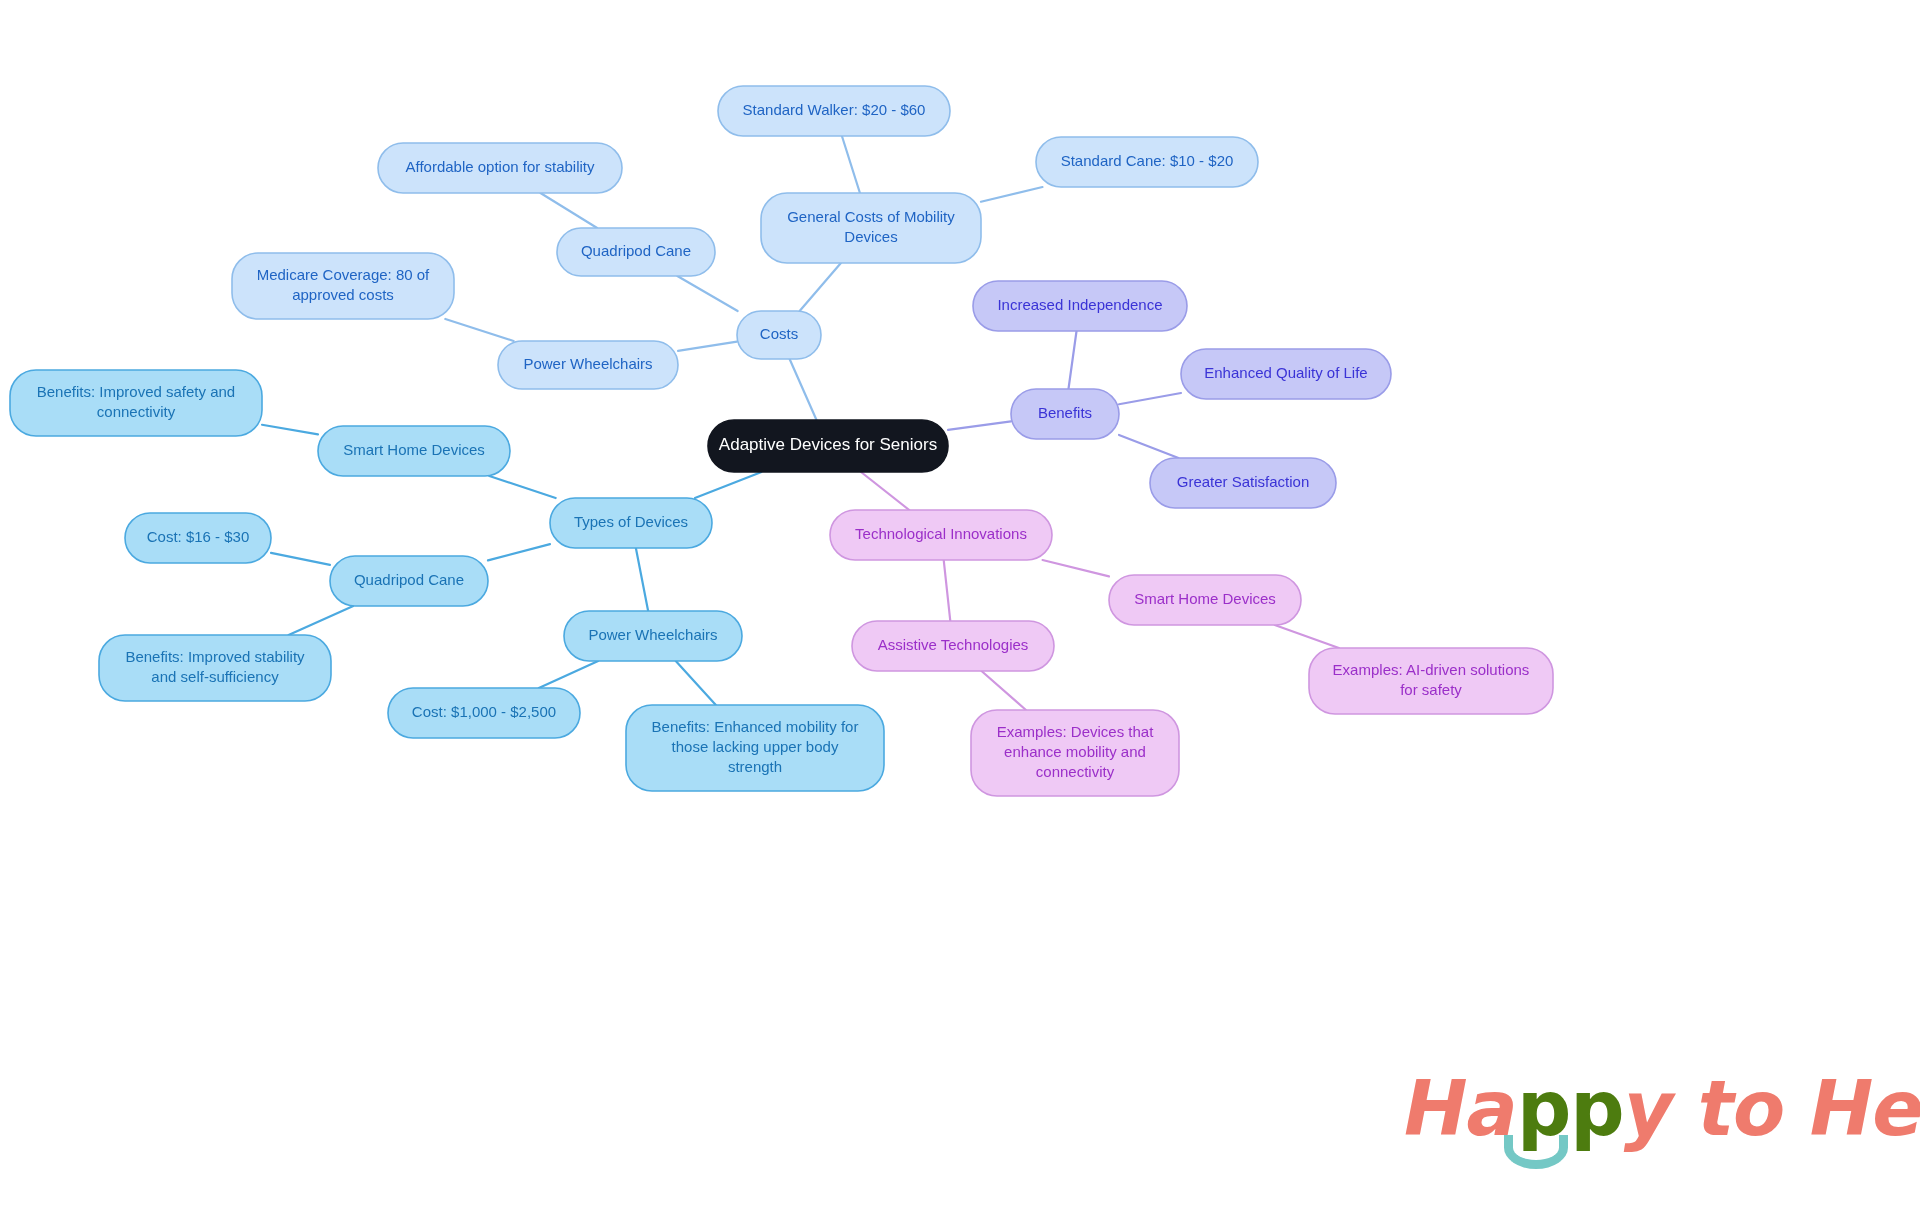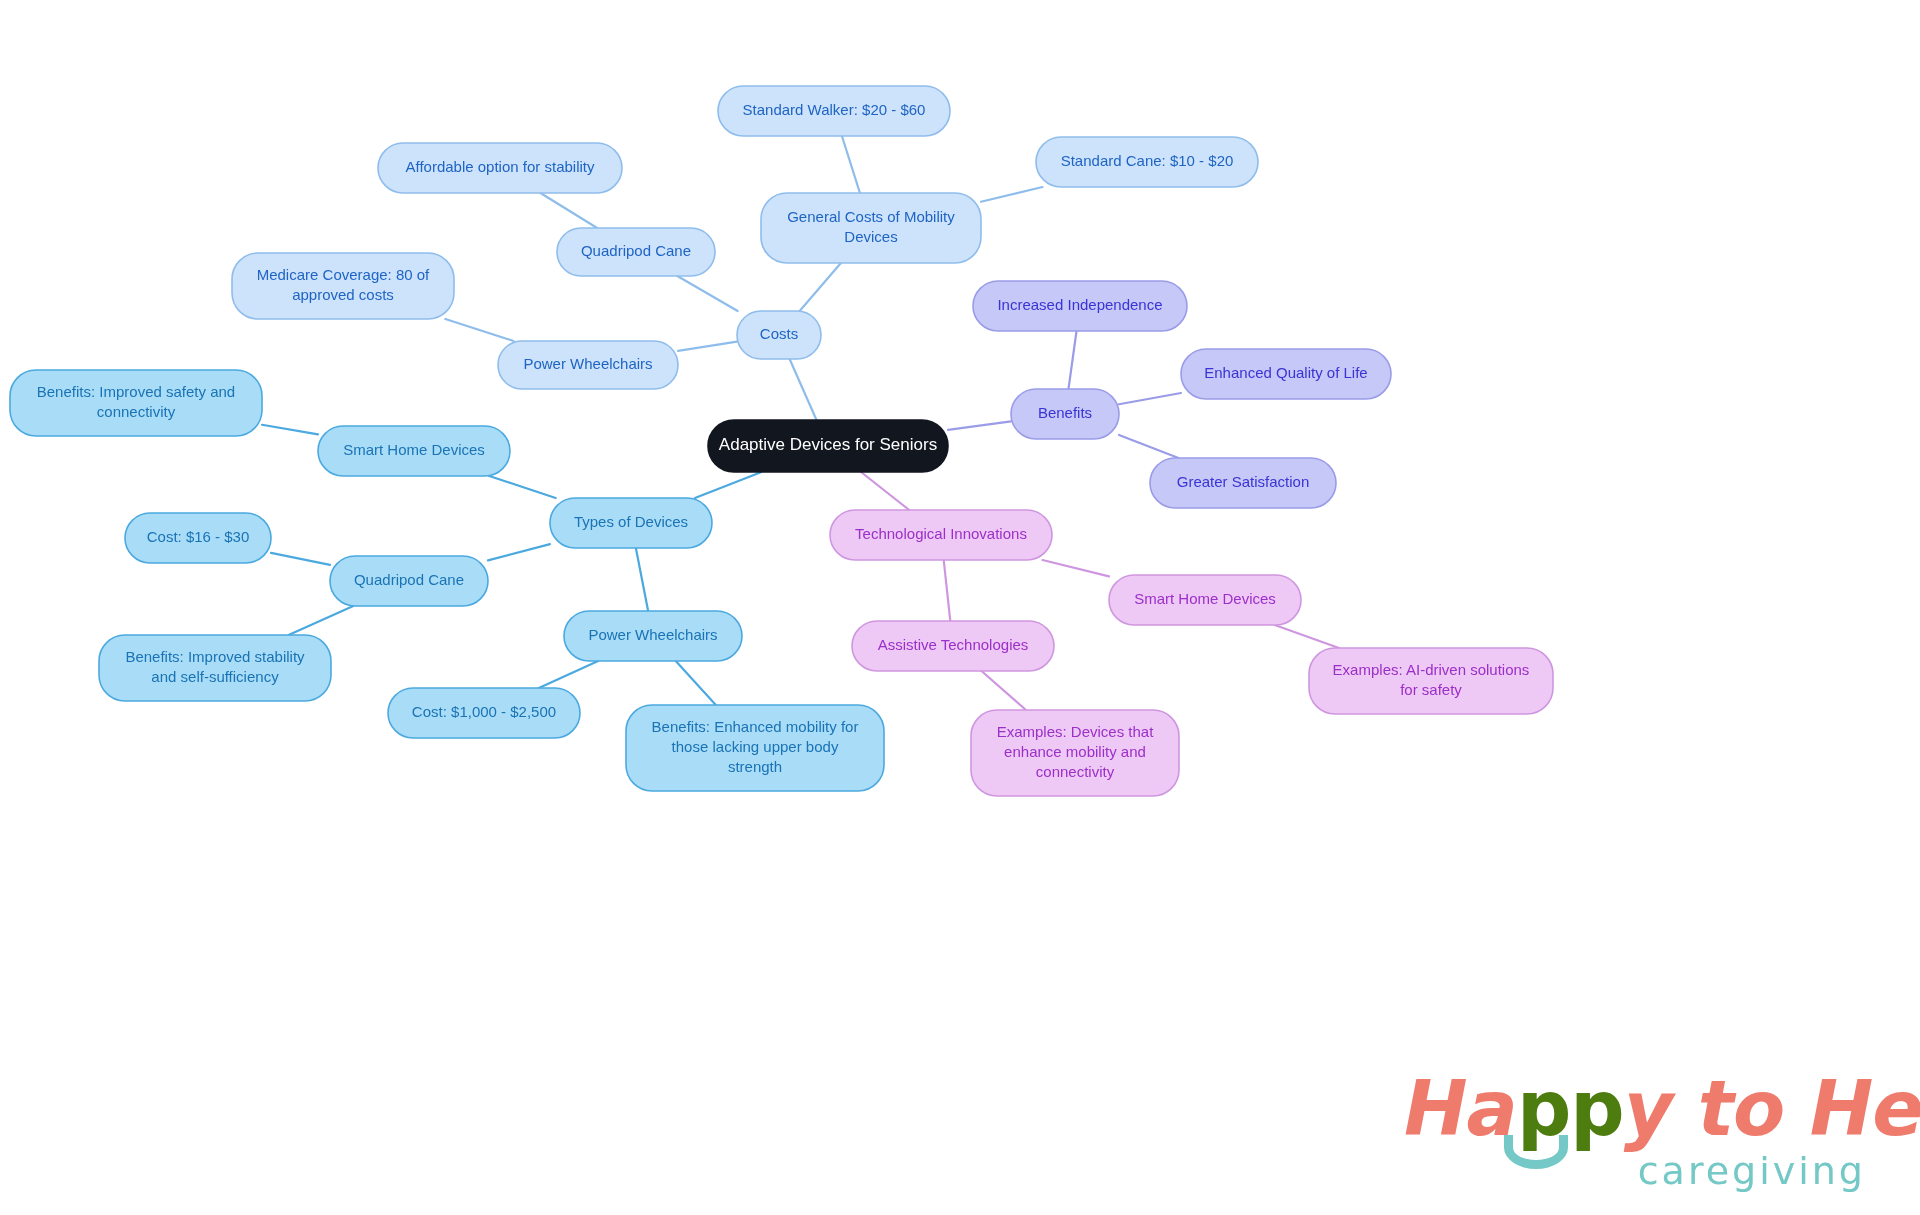--- a/index.html
+++ b/index.html
@@ -231,16 +231,15 @@
         <g>
           <rect x="708" y="420" width="240" height="52" rx="26" ry="26" class="node-rect" fill="#12161f" stroke="#12161f"></rect>
           <text class="node-label" x="828" y="446" fill="#ffffff" font-size="17"><tspan x="828">Adaptive Devices for Seniors</tspan></text>
         </g>
       </g>
   </svg>
 
   <div id="brand-logo">
     <div class="logo-wordmark"><span class="logo-coral">Ha</span><span class="logo-teal">pp</span><span class="logo-coral">y</span><span class="logo-coral"> to Help</span></div>
     <div class="logo-smile"></div>
-    <div class="logo-tagline">caregiving</div>
   </div>
 
 </div>
 
 </body></html>

